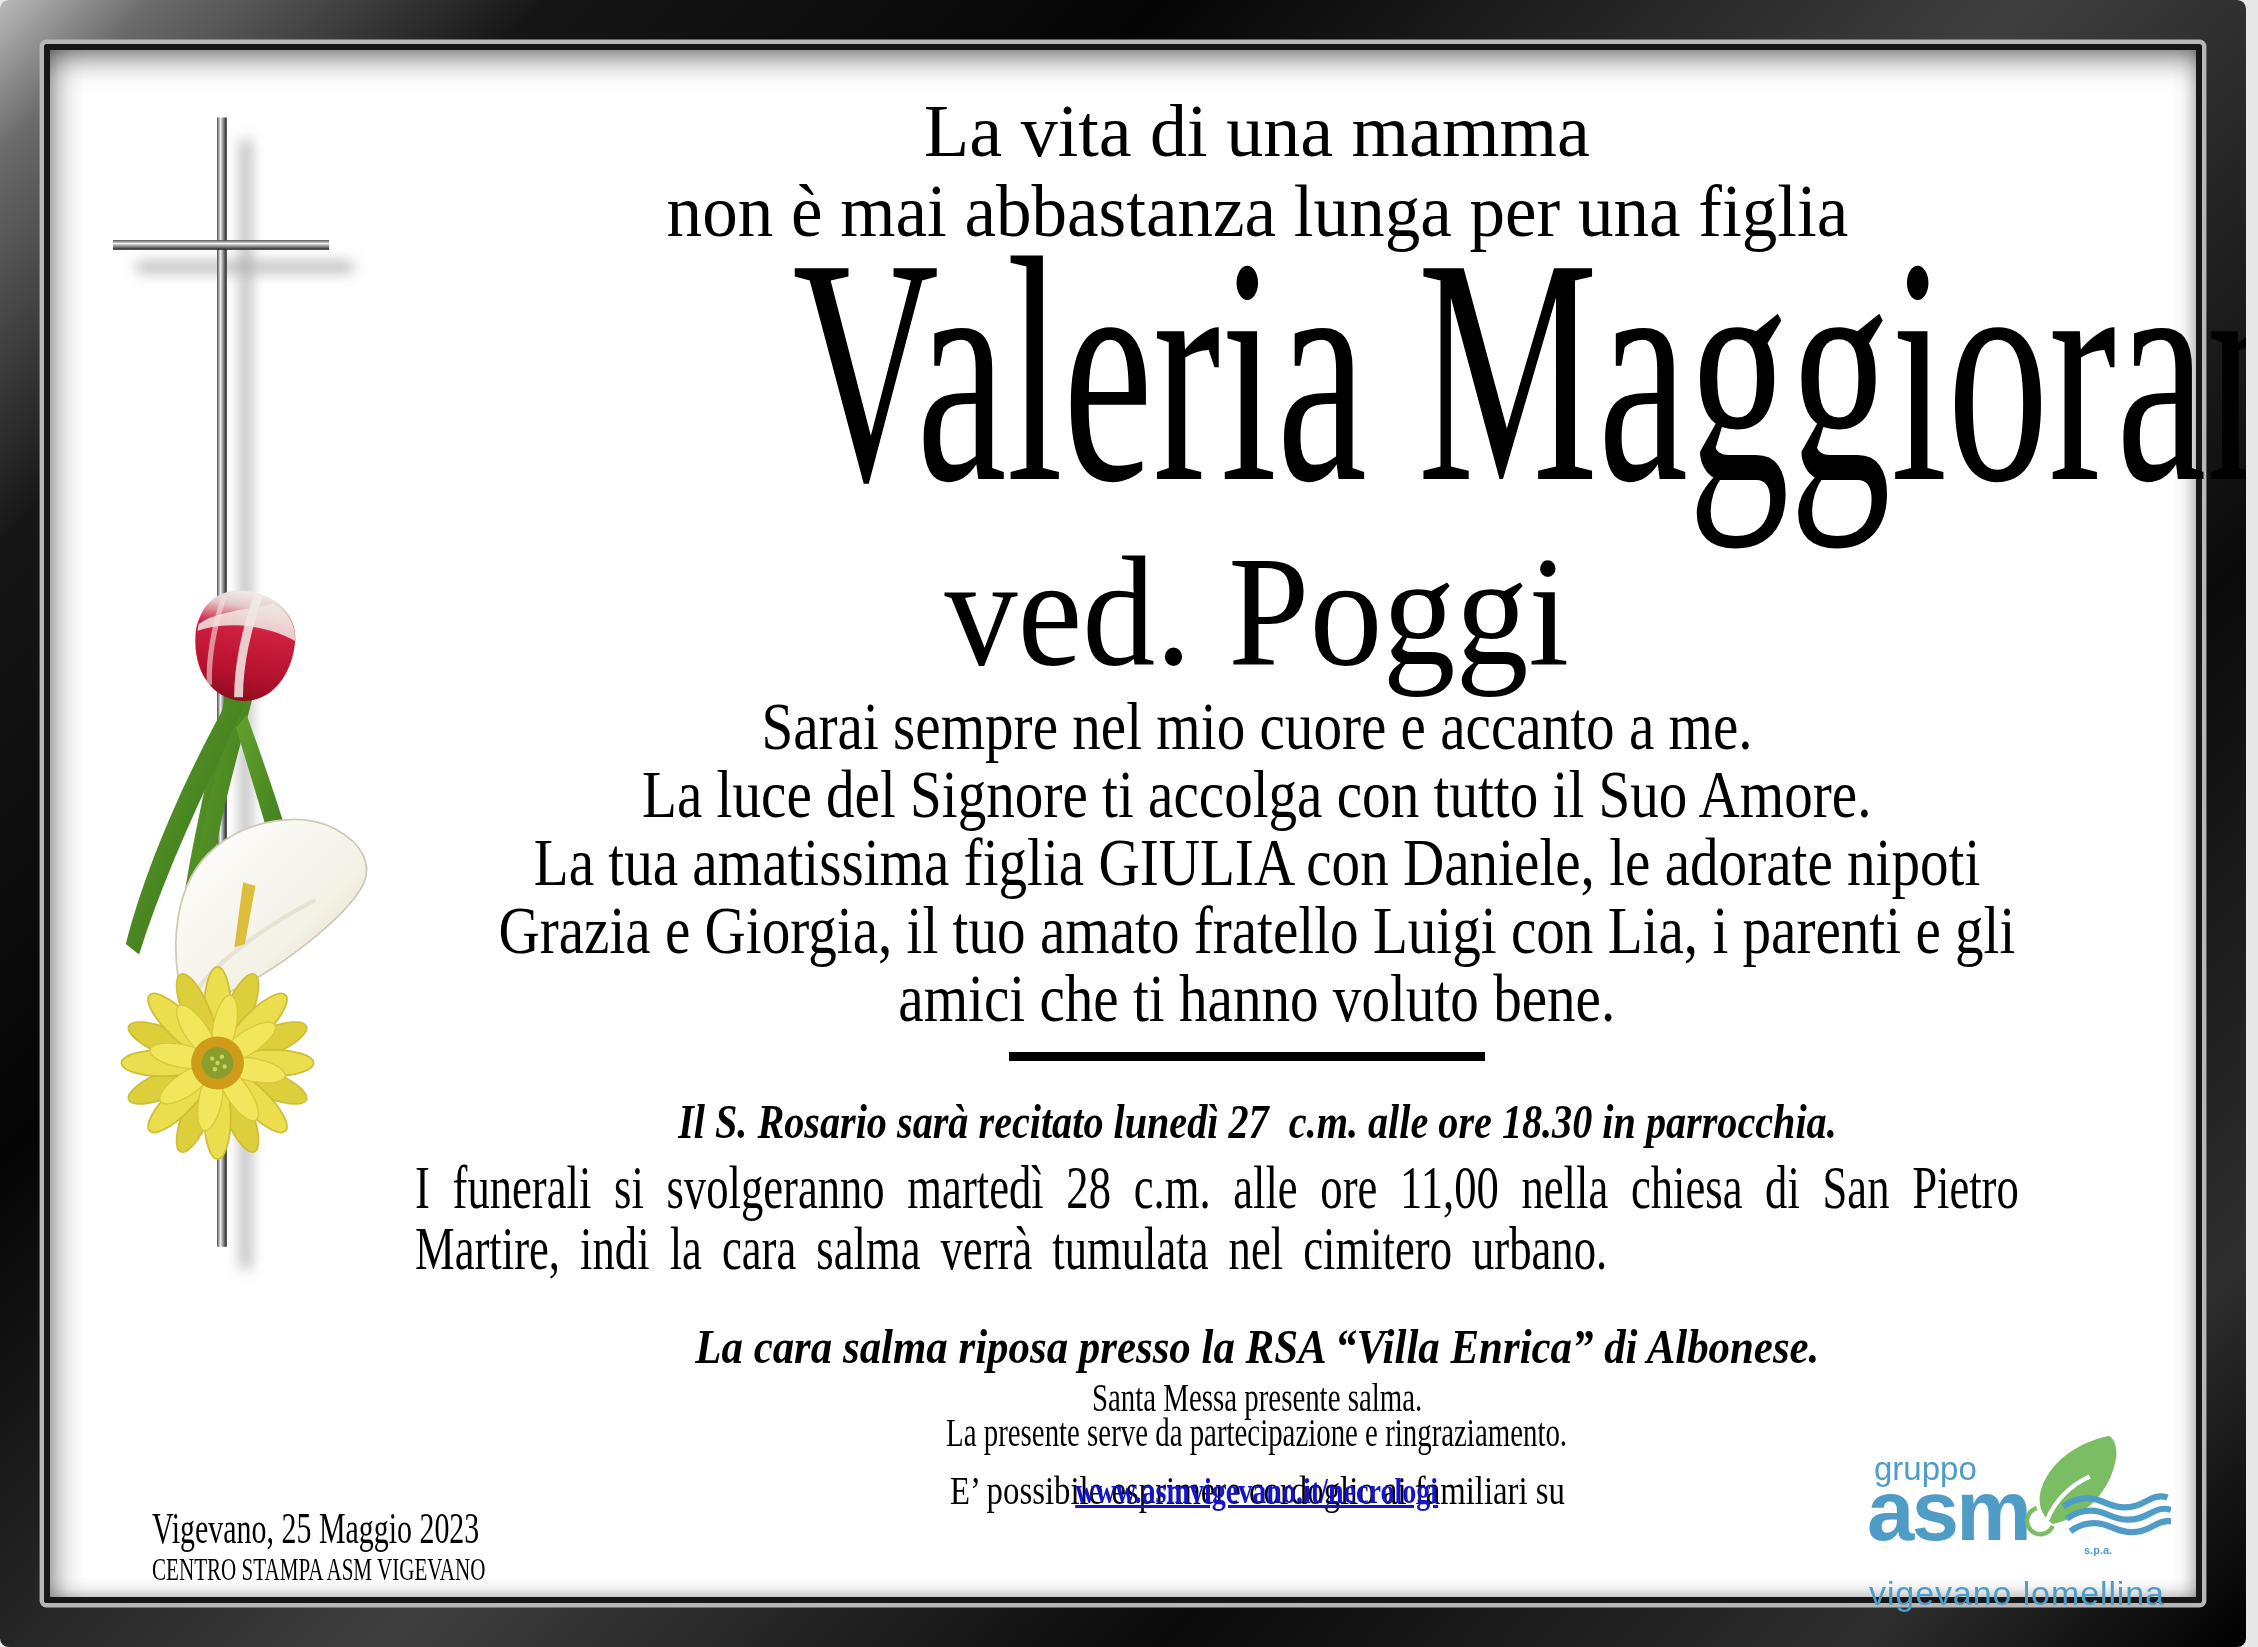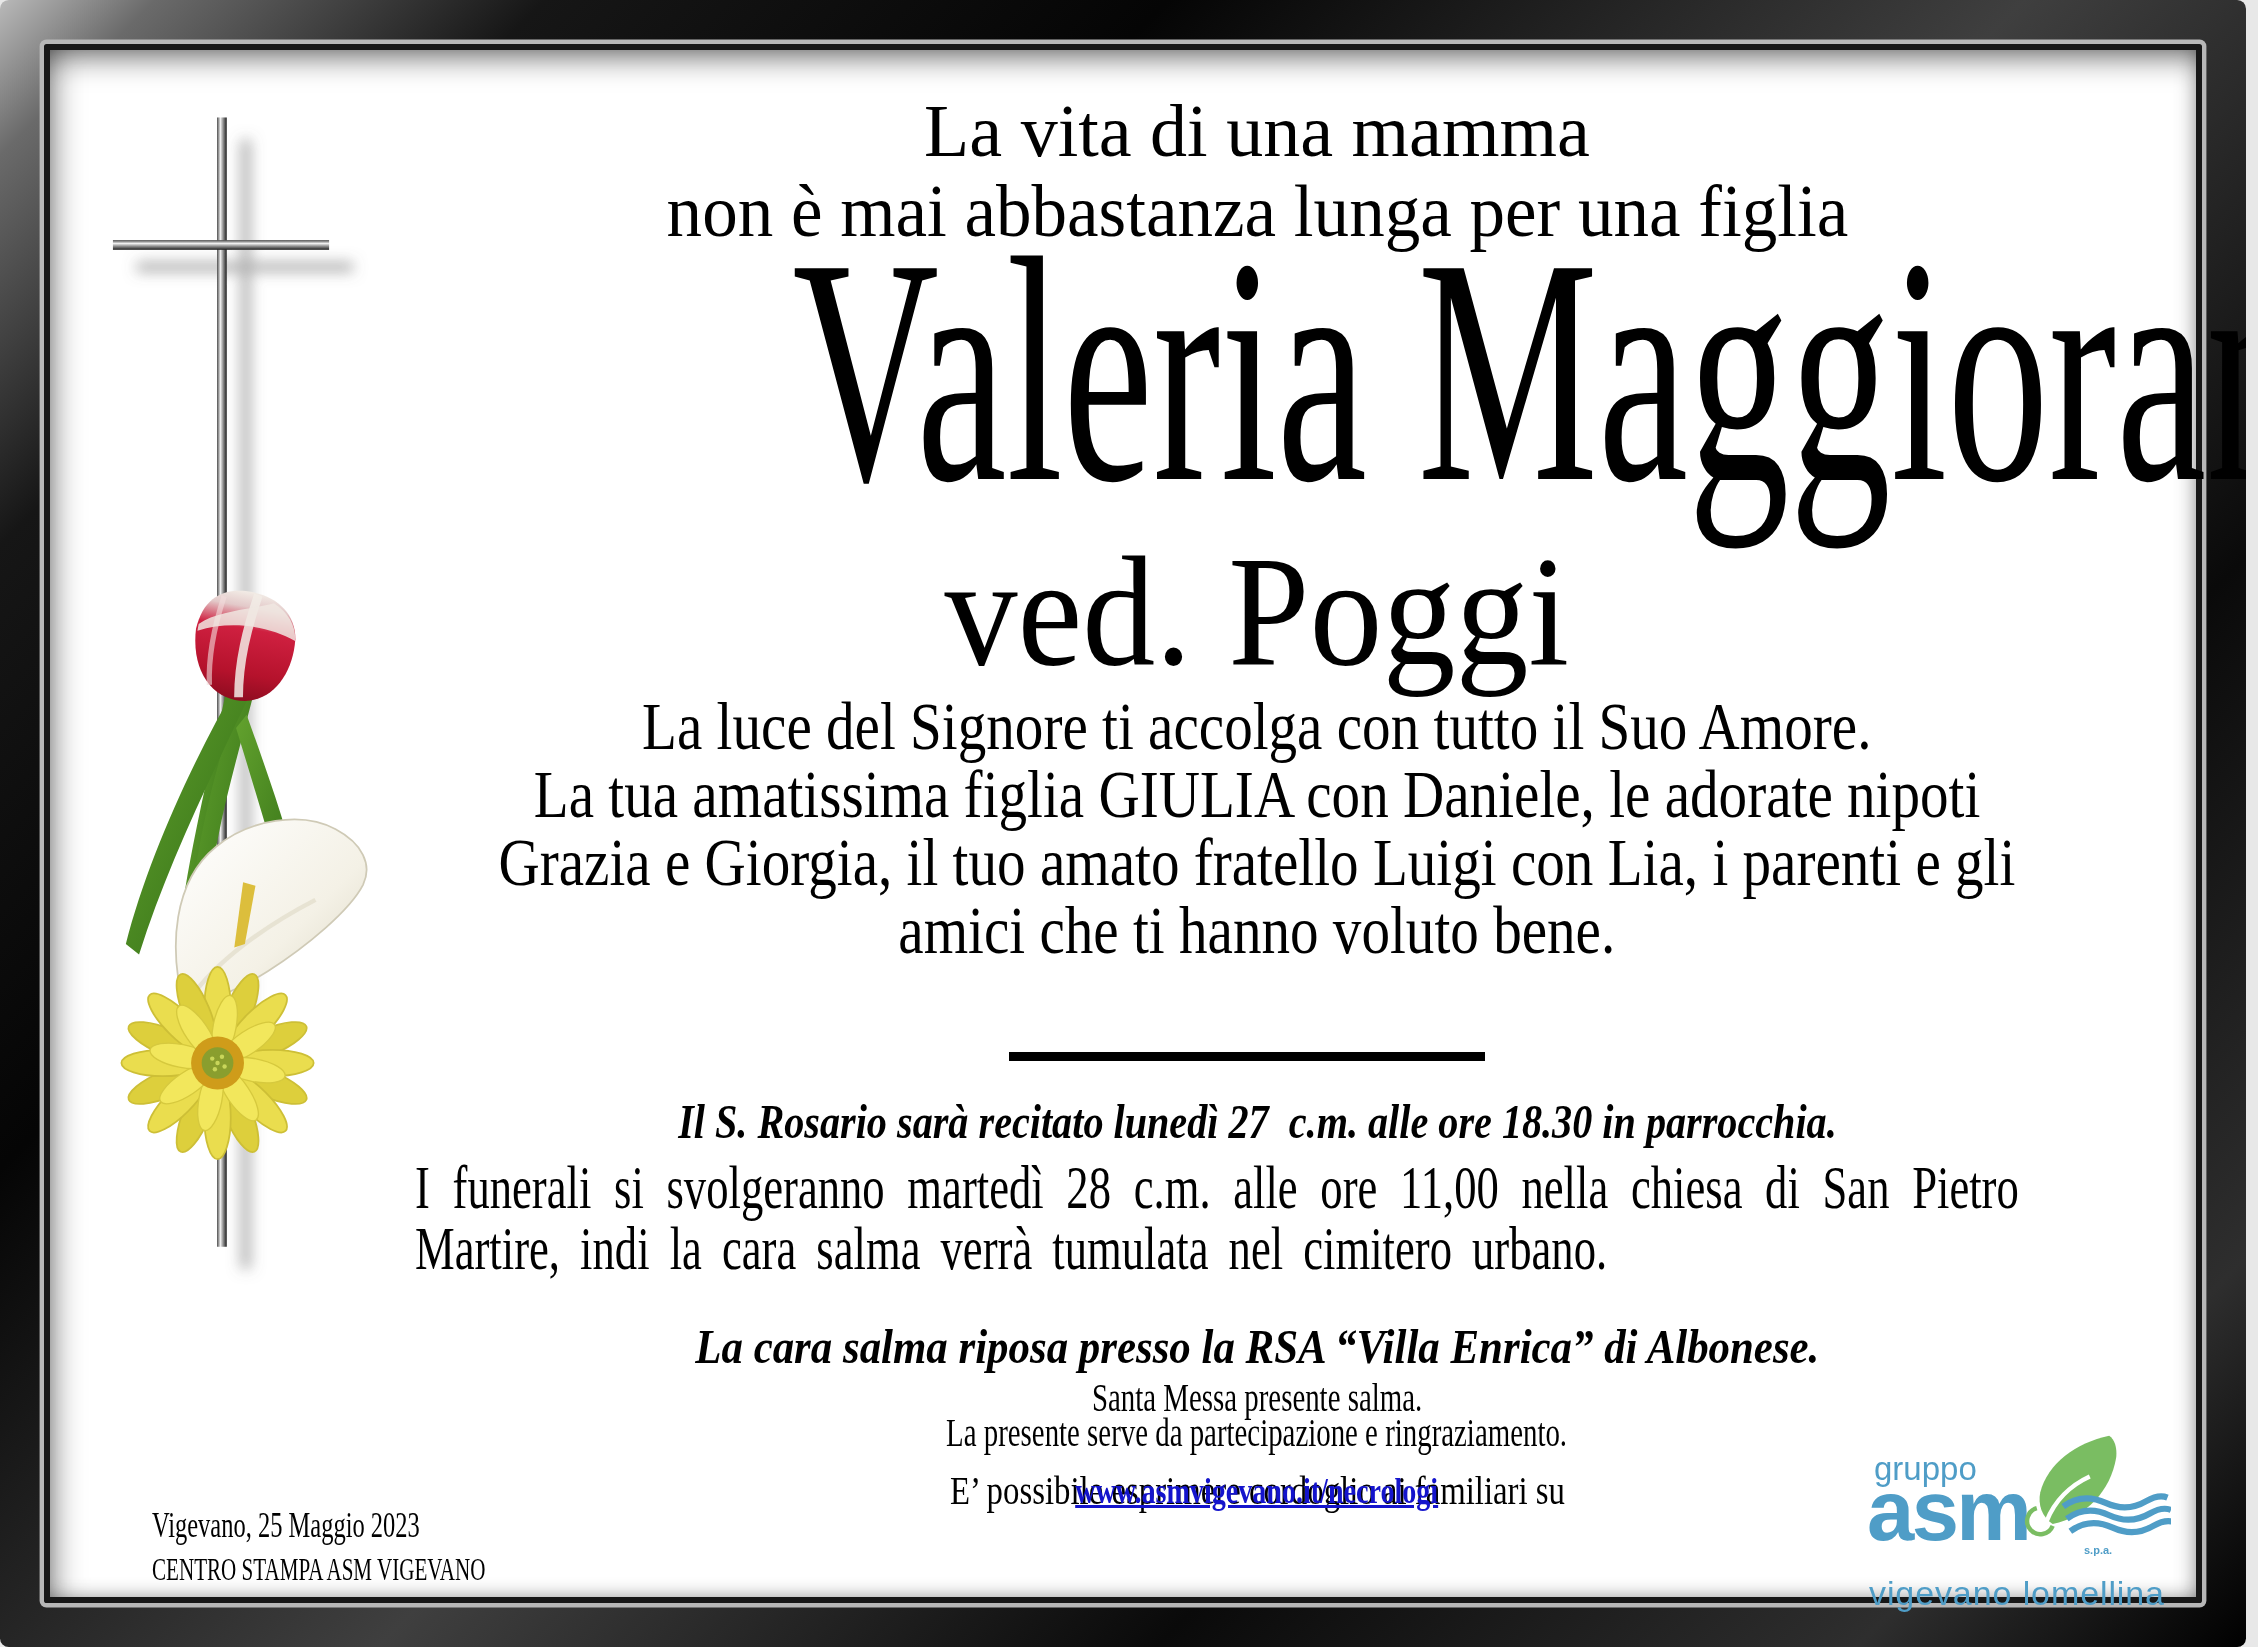--- a/index.html
+++ b/index.html
@@ -47,21 +47,21 @@
   #repose{top:1322px;font-size:49px;}
   #repose .sq{transform:scaleX(.875);}
   #mass{top:1378px;font-size:39px;}
   #mass .sq{transform:scaleX(.74);}
   #participation{top:1413px;font-size:39px;}
   #participation .sq{transform:scaleX(.74);}
   #condolence{top:1470px;font-size:41px;}
   #condolence .sq{transform:scaleX(.80);}
   #condolence-link{top:1453px;font-size:36px;font-weight:bold;margin-top:20px;}
   #condolence-link .sq{transform:scaleX(.78);text-decoration:underline;cursor:pointer;}
-  #place-date{left:152px;top:1507px;font-size:36px;white-space:pre;line-height:1;}
+  #place-date{left:152px;top:1507px;font-size:44px;white-space:pre;line-height:1;}
   #place-date .sq{transform:scaleX(.68);transform-origin:0 50%;}
   #print-center{left:152px;top:1554px;font-size:31px;white-space:pre;line-height:1;}
   #print-center .sq{transform:scaleX(.68);transform-origin:0 50%;}
   
   #asm-logo{left:1853px;top:1434px;width:318px;height:141px;}
   #logo-group{position:absolute;left:21px;top:17.6px;font-size:33px;line-height:1;}
   #logo-brand{position:absolute;left:14px;top:34px;font-size:85px;font-weight:bold;line-height:1;letter-spacing:-2.6px;}
   #logo-sub{position:absolute;left:16px;top:99px;font-size:34px;line-height:1;letter-spacing:0.9px;margin-top:43px;}
   #logo-suffix{position:absolute;left:231px;top:111px;font-size:11px;font-weight:bold;line-height:1;}
 </style>
@@ -175,20 +175,21 @@
     </g>
   </svg>
 
   <div class="center-col">
     <div class="line serif" id="pretitle1"><span class="sq">La vita di una mamma</span></div>
     <div class="line serif" id="pretitle2"><span class="sq">non è mai abbastanza lunga per una figlia</span></div>
     <div class="line serif" id="deceased-name"><span class="sq">Valeria Maggiorani</span></div>
     <div class="line serif" id="deceased-sub"><span class="sq">ved. Poggi</span></div>
 
     <div id="tribute">
+      <div><span class="sq">Sarai sempre nel mio cuore e accanto a me.</span></div>
       <div><span class="sq">La luce del Signore ti accolga con tutto il Suo Amore.</span></div>
       <div><span class="sq">La tua amatissima figlia GIULIA con Daniele, le adorate nipoti</span></div>
       <div><span class="sq">Grazia e Giorgia, il tuo amato fratello Luigi con Lia, i parenti e gli</span></div>
       <div><span class="sq">amici che ti hanno voluto bene.</span></div>
     </div>
 
     <div class="line serif bi" id="rosary"><span class="sq">Il S. Rosario sarà recitato lunedì 27  c.m. alle ore 18.30 in parrocchia.</span></div>
     <div class="line serif" id="mass"><span class="sq">Santa Messa presente salma.</span></div>
     <div class="line serif bi" id="repose"><span class="sq">La cara salma riposa presso la RSA “Villa Enrica” di Albonese.</span></div>
     <div class="line serif" id="condolence"><span class="sq">E’ possibile esprimere cordoglio ai familiari su</span></div>

